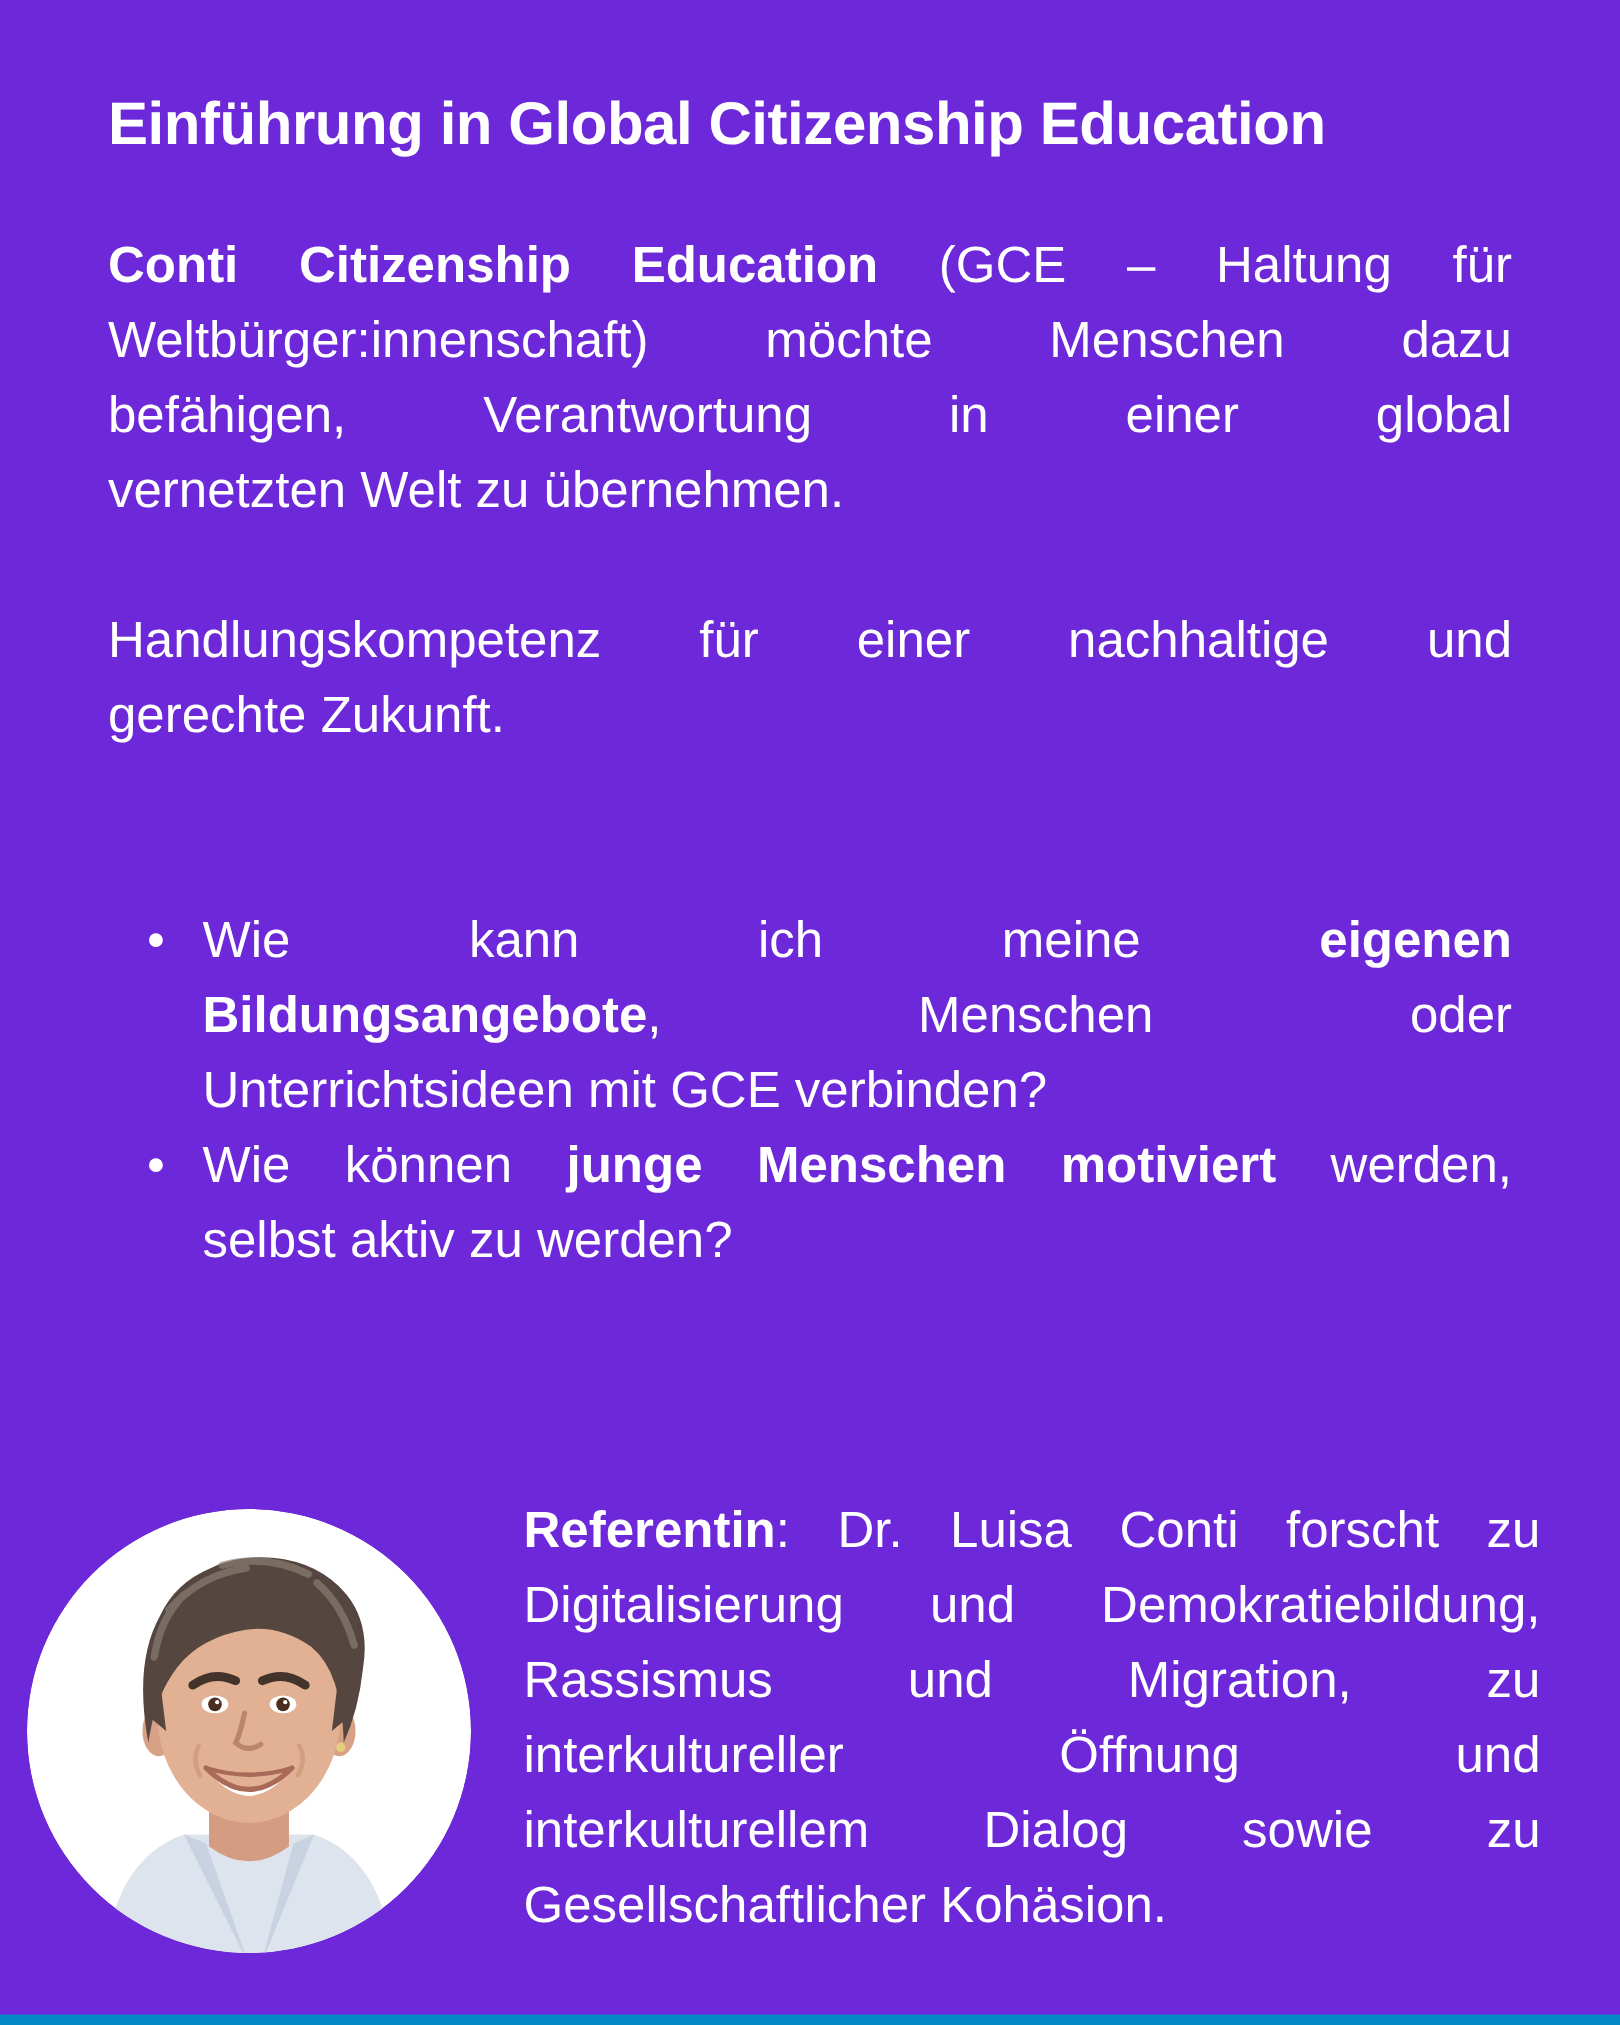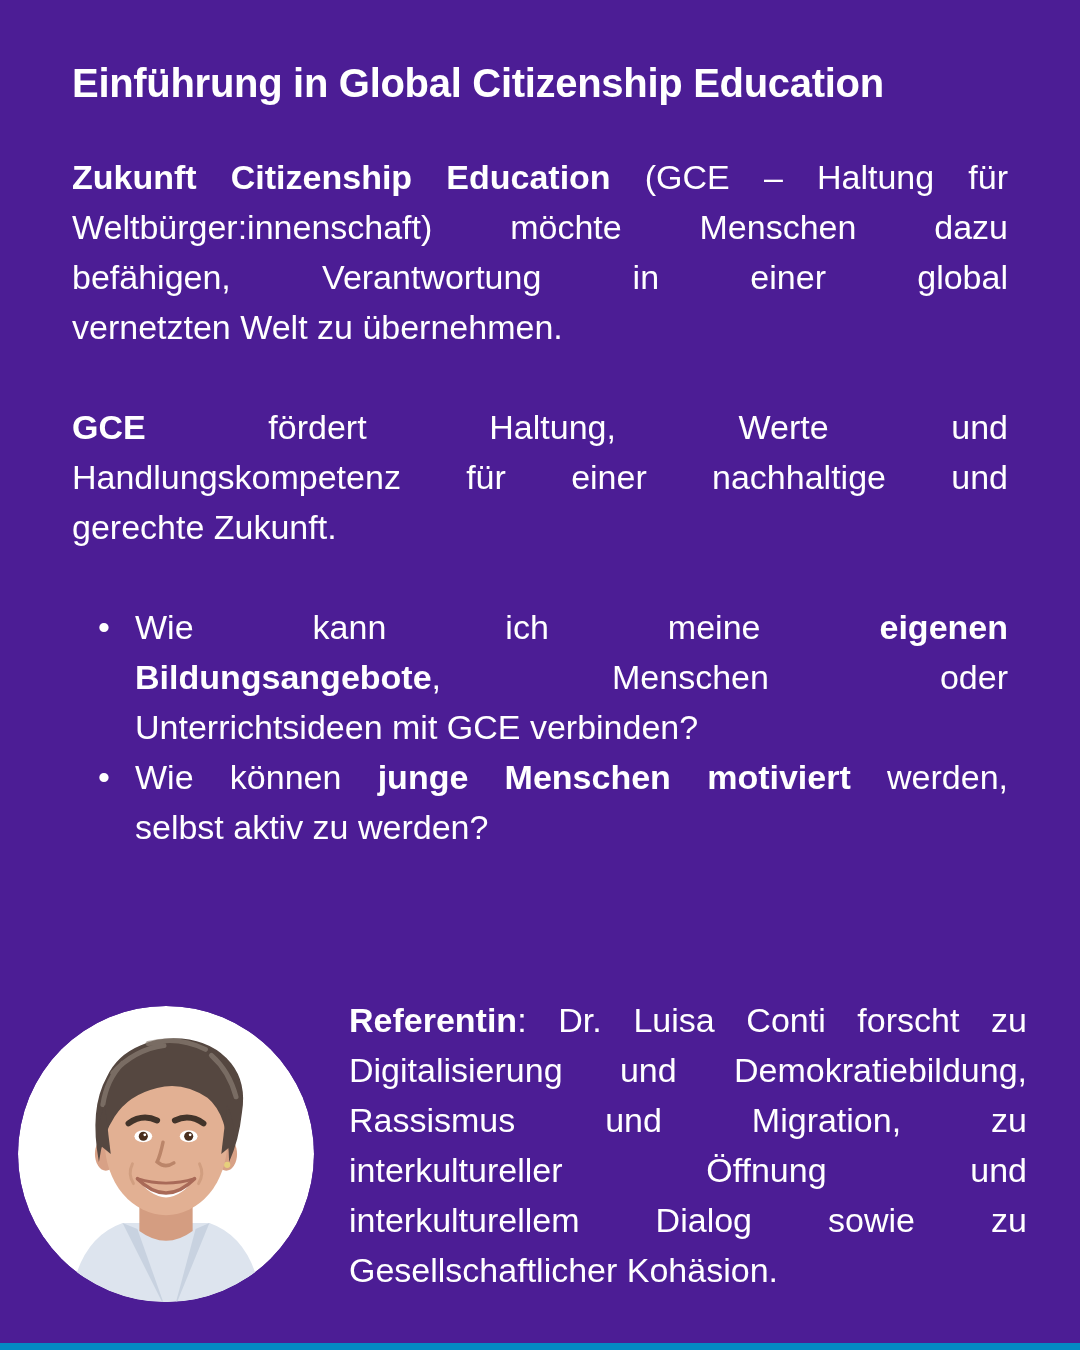--- a/index.html
+++ b/index.html
@@ -2,21 +2,21 @@
 <html><head>
 <meta charset="utf-8">
 <style>
   * { margin: 0; padding: 0; box-sizing: border-box; }
   html, body { background: #0a86ba; }
   .canvas {
     position: relative;
     width: 1080px;
     height: 1350px;
     margin: 0 auto;
-    background: #4c1d95;
+    background: #6d28d9;
     overflow: hidden;
     font-family: "Liberation Sans", sans-serif;
     color: #ffffff;
   }
   .title {
     position: absolute;
     left: 72px;
     top: 58px;
     width: 940px;
     font-size: 40px;
@@ -70,28 +70,27 @@
   }
 </style>
 </head>
 <body>
 
 <div class="canvas">
 
   <div class="title">Einführung in Global Citizenship Education</div>
 
   <div class="block" id="p1">
-    <div class="line"><span class="b">Zukunft Citizenship Education</span><span> (GCE – Haltung für</span></div>
+    <div class="line"><span class="b">Conti Citizenship Education</span><span> (GCE – Haltung für</span></div>
     <div class="line">Weltbürger:innenschaft) möchte Menschen dazu</div>
     <div class="line">befähigen, Verantwortung in einer global</div>
     <div class="line last">vernetzten Welt zu übernehmen.</div>
   </div>
 
   <div class="block" id="p2">
-    <div class="line"><span class="b">GCE</span><span> fördert Haltung, Werte und</span></div>
     <div class="line">Handlungskompetenz für einer nachhaltige und</div>
     <div class="line last">gerechte Zukunft.</div>
   </div>
 
   <div class="block" id="list-block">
 
     <div class="bullet-row">
       <div class="bullet-marker">•</div>
       <div class="bullet-text">
         <div class="line"><span>Wie kann ich meine </span><span class="b">eigenen</span></div>

